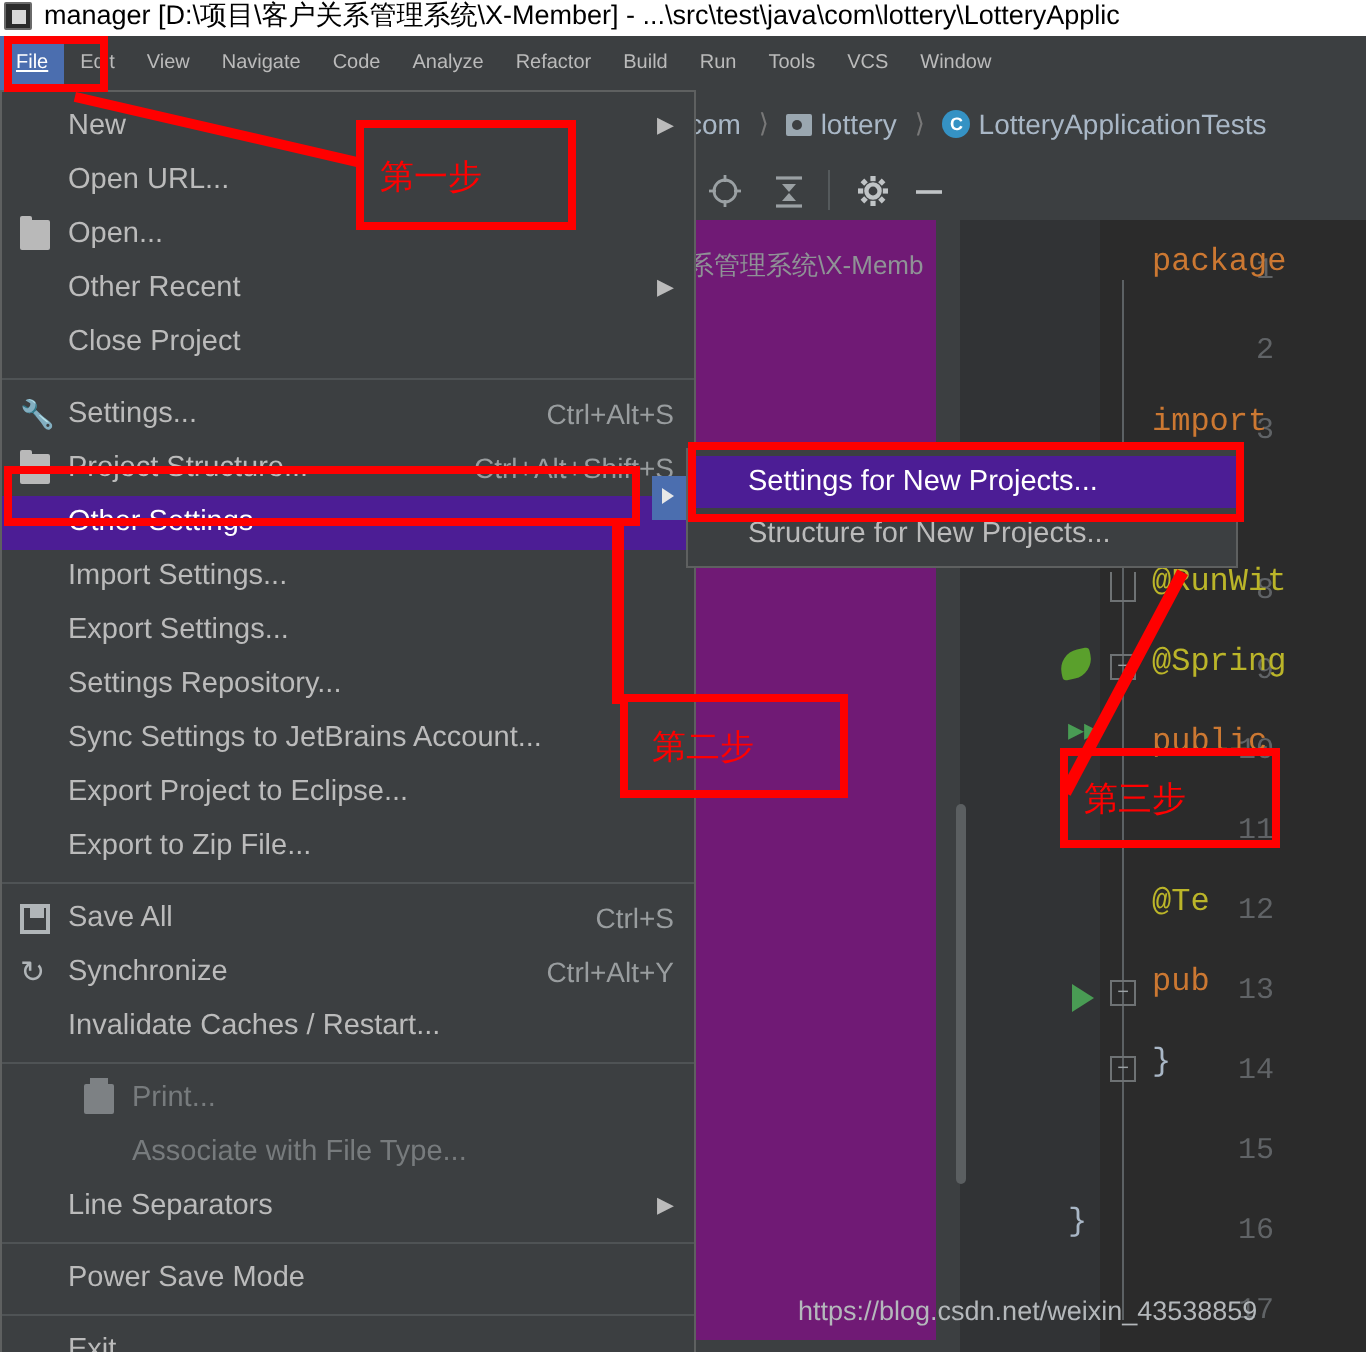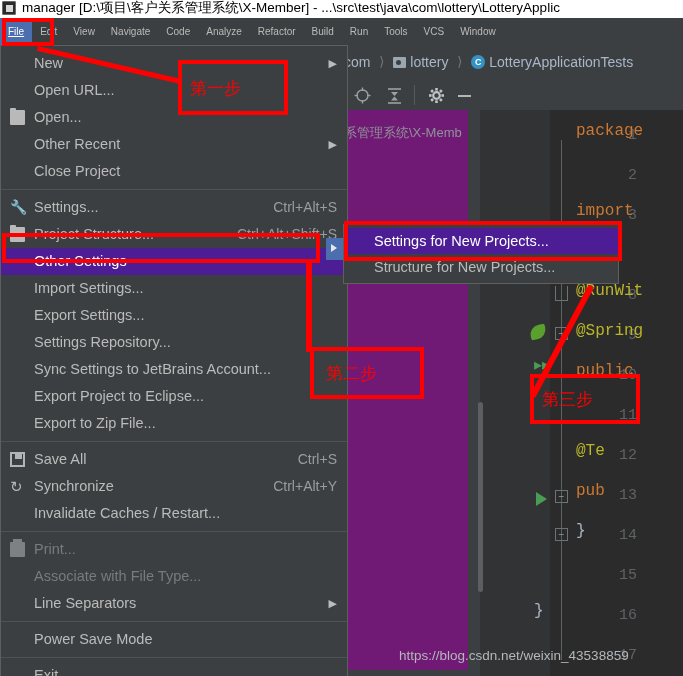--- a/index.html
+++ b/index.html
@@ -118,21 +118,21 @@
   .menu{
     position:absolute;left:0;top:45px;width:348px;
     background:#3c3f41;border:1px solid #5e6060;box-sizing:border-box;
     padding:4px 0 4px 0;
   }
   .row{
     position:relative;height:27px;line-height:27px;
     padding-left:33px;padding-right:10px;font-size:14.5px;color:#bbbbbb;white-space:nowrap;
   }
   .row.sel{background:#4c1d95;color:#ffffff;}
-  .row.dis{color:#777b7d;}
+  .row.dis{color:#777b7d;margin-left:32px;}
   .row .sc{position:absolute;right:10px;top:0;color:#999d9f;font-size:14px;}
   .row .arr{position:absolute;right:10px;top:0;color:#bbbbbb;font-size:11px;}
   .sep{height:1px;background:#4f5355;margin:4px 0;}
   .ricon{position:absolute;left:9px;top:6px;width:15px;height:15px;}
 
   
   .ic-folder{background:#b9b9b9;border-radius:1px;}
   .ic-folder:before{content:"";position:absolute;left:0;top:-2px;width:6px;height:3px;background:#b9b9b9;border-radius:1px 1px 0 0;}
   .ic-wrench{color:#9aa0a3;font-size:14px;line-height:15px;}
   .ic-save{border:2px solid #b0b5b8;box-sizing:border-box;}

